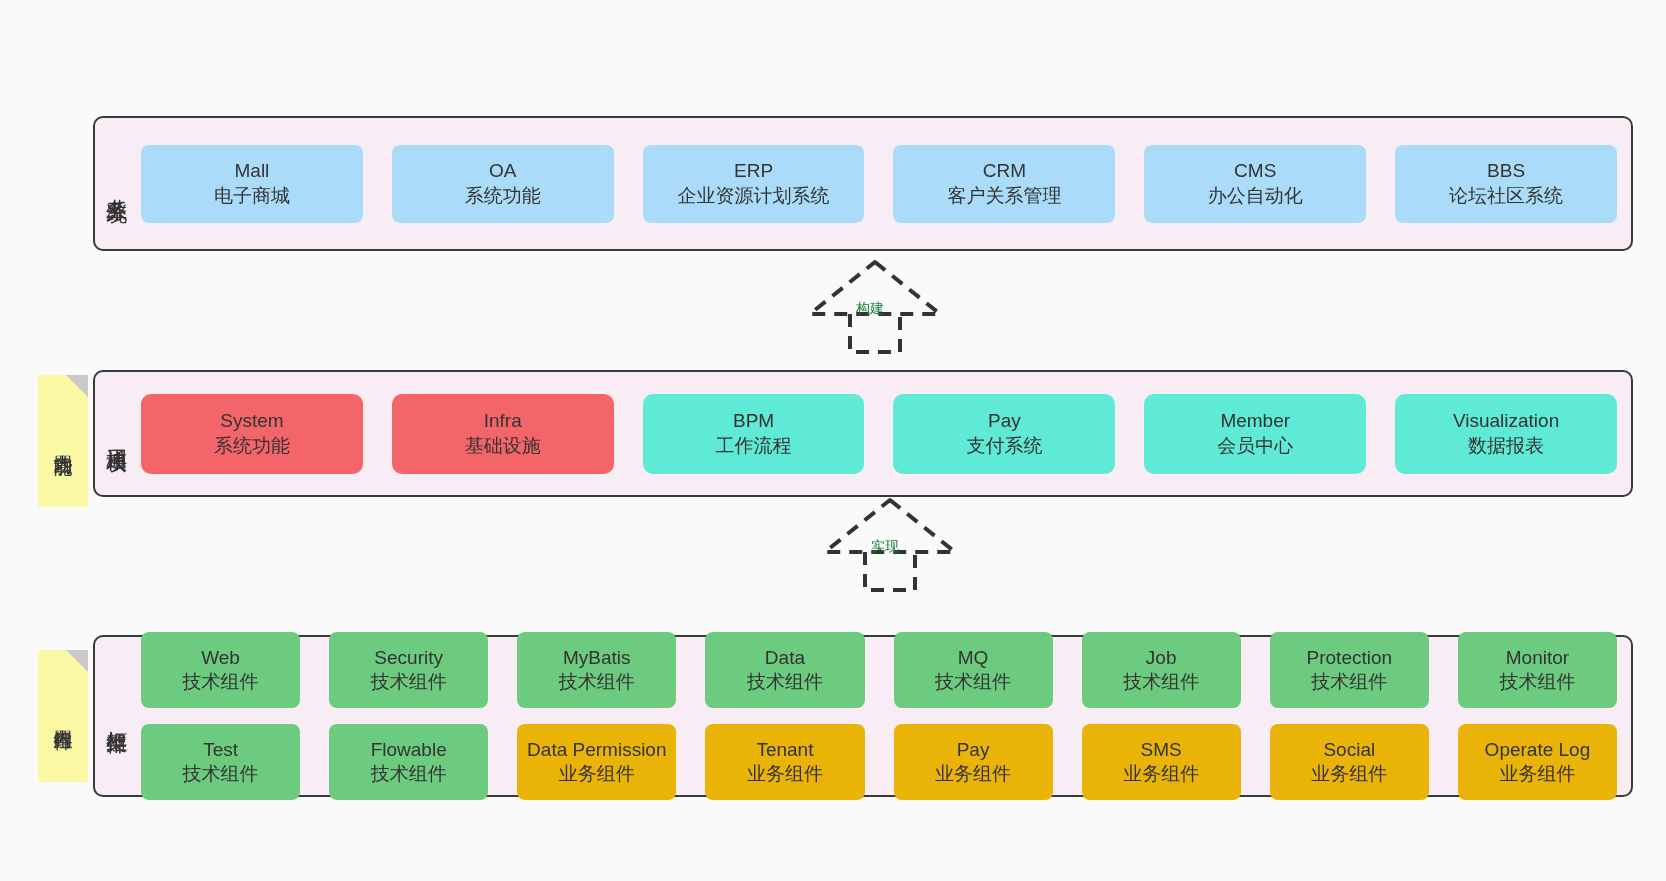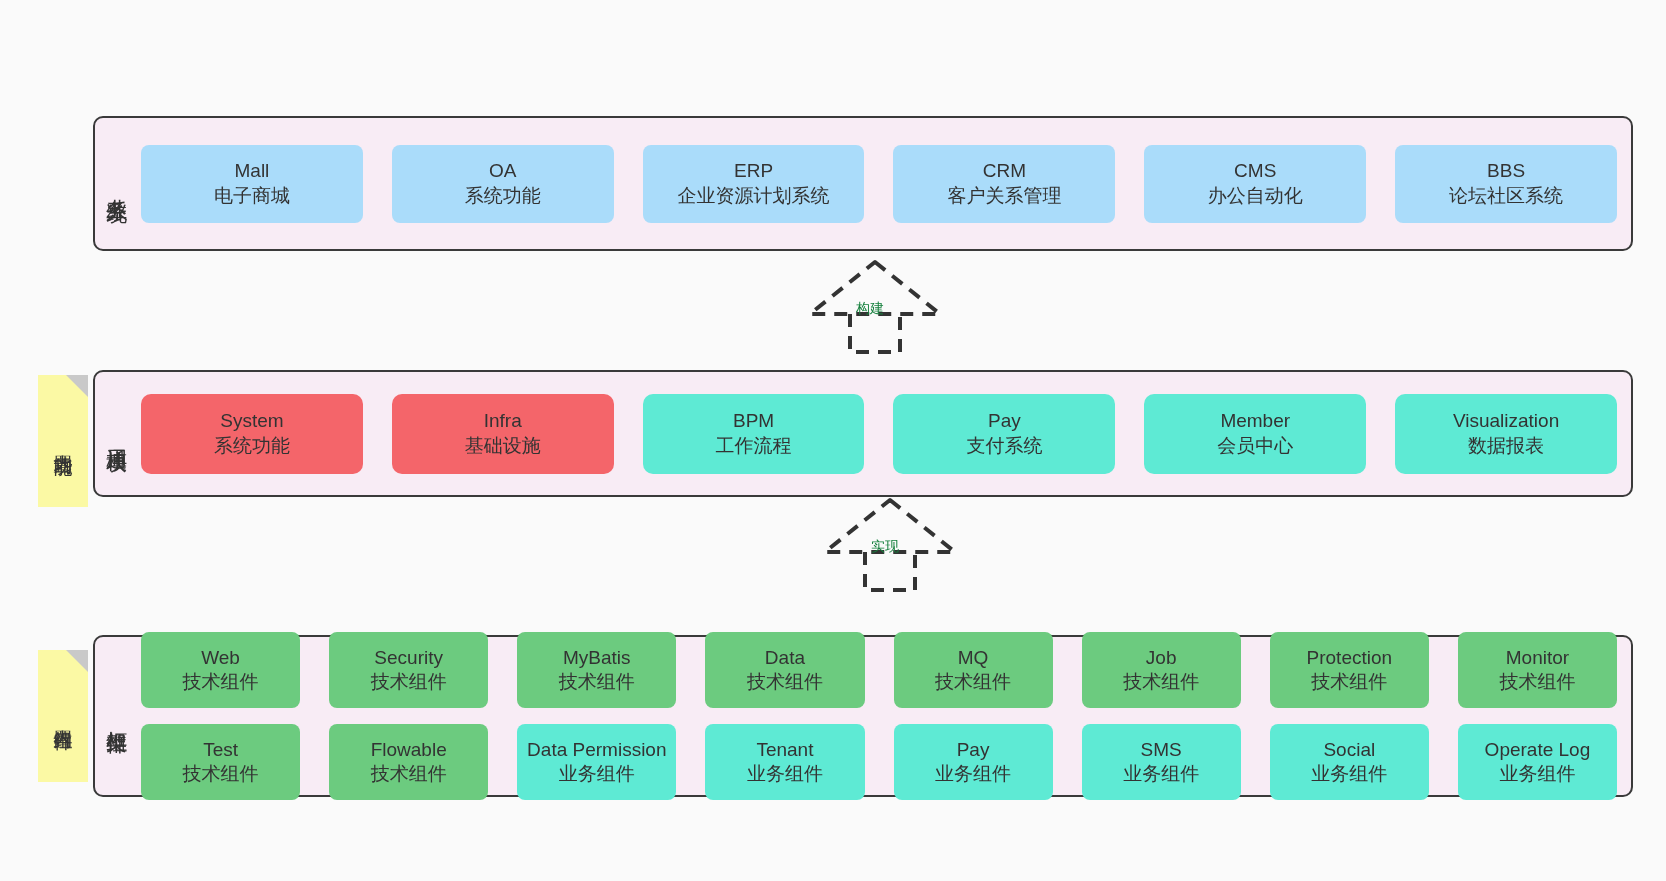--- a/index.html
+++ b/index.html
@@ -84,21 +84,21 @@
   .card .t2 { display: block; }
 
   .h-biz   { height: 78px; }
   .h-mod   { height: 80px; border-radius: 10px; }
   .h-frame { height: 76px; }
 
   .c-blue       { background: #aadcfa; }
   .c-red        { background: #f4656a; }
   .c-pink       { background: #5eead4; }
   .c-green      { background: #6ccb7f; }
-  .c-lightgreen { background: #5eead4; }
+  .c-lightgreen { background: #eab308; }
 
   
   .note {
     position: absolute;
     background: #fbf9a4;
     width: 50px;
     box-sizing: border-box;
     display: flex;
     align-items: center;
     justify-content: center;

